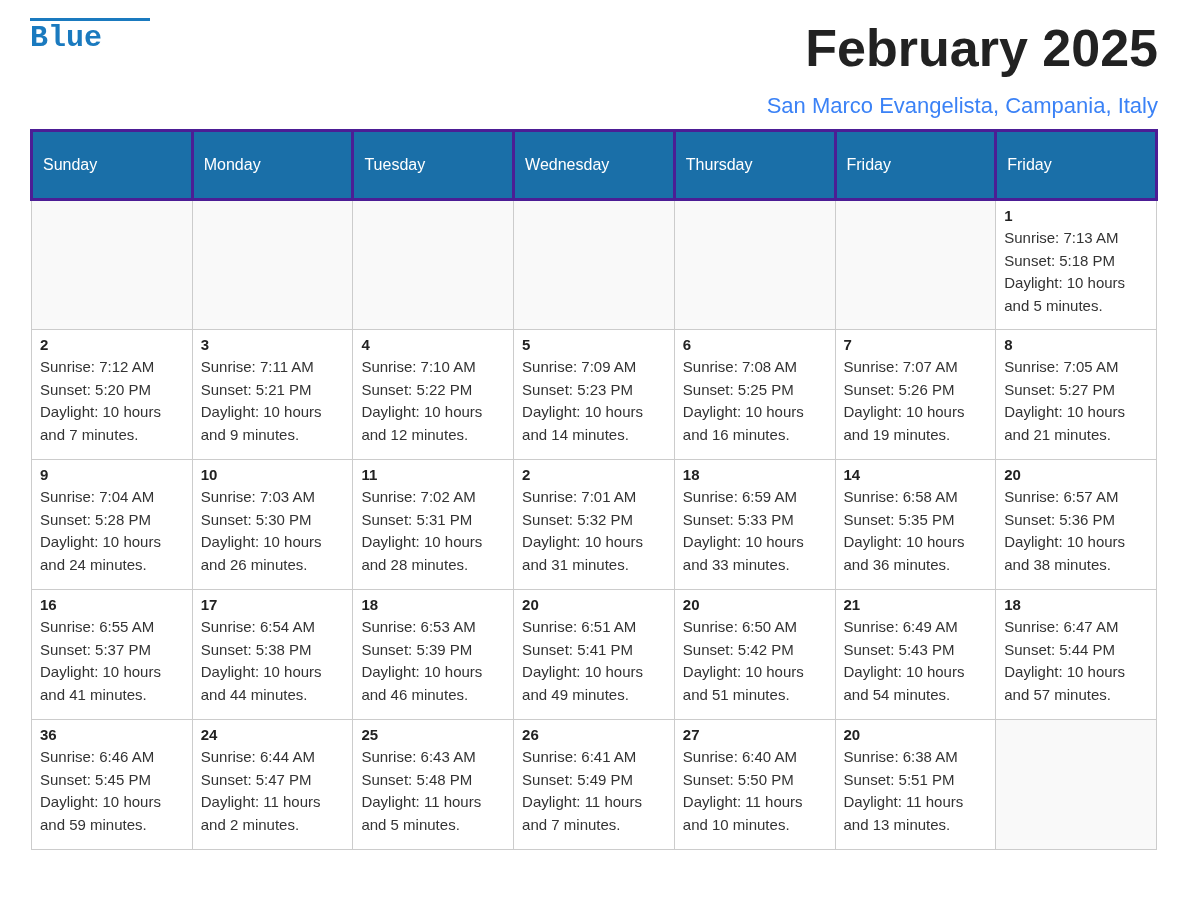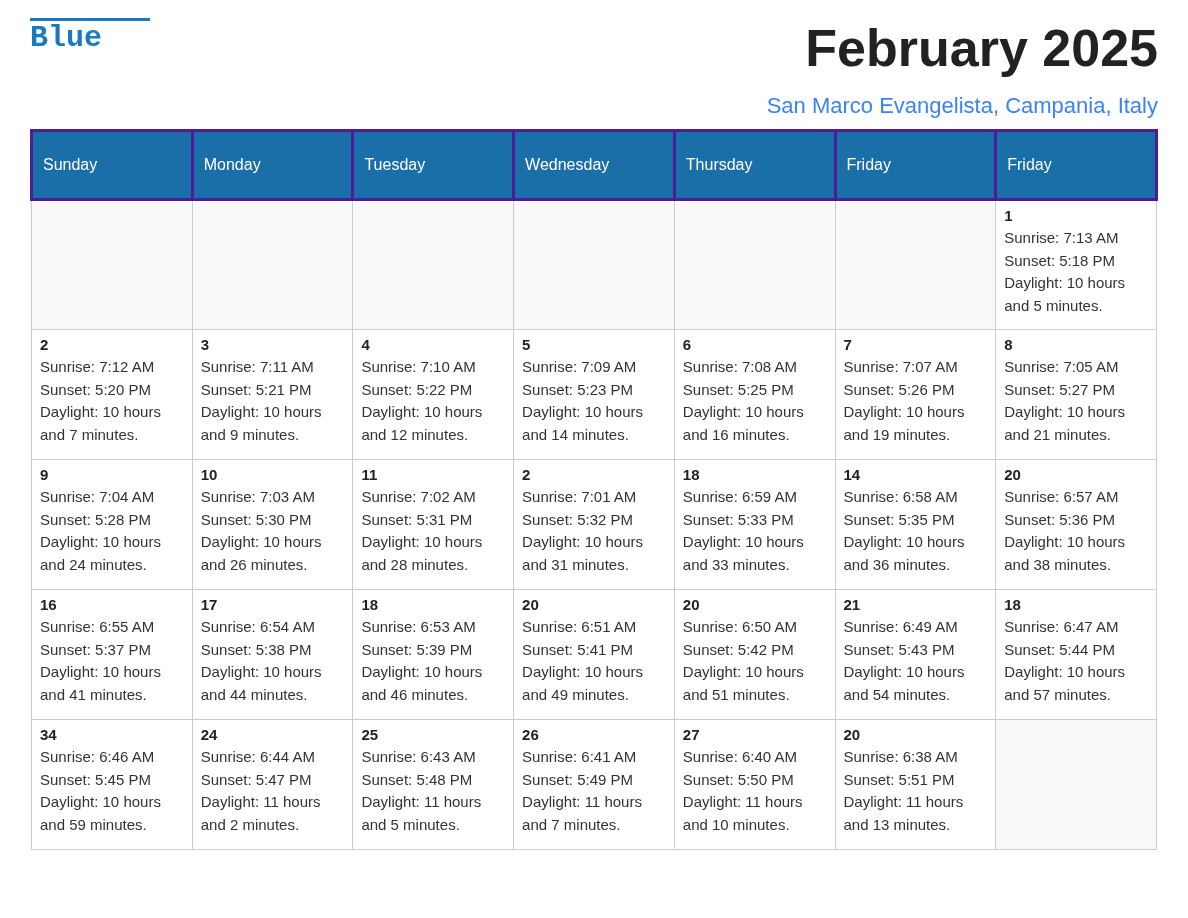--- a/index.html
+++ b/index.html
@@ -224,21 +224,21 @@
           <span class="day-number">21</span>
           <div class="day-info">Sunrise: 6:49 AM<br>Sunset: 5:43 PM<br>Daylight: 10 hours and 54 minutes.</div>
         </td>
         <td>
           <span class="day-number">18</span>
           <div class="day-info">Sunrise: 6:47 AM<br>Sunset: 5:44 PM<br>Daylight: 10 hours and 57 minutes.</div>
         </td>
       </tr>
       <tr>
         <td>
-          <span class="day-number">34</span>
+          <span class="day-number">36</span>
           <div class="day-info">Sunrise: 6:46 AM<br>Sunset: 5:45 PM<br>Daylight: 10 hours and 59 minutes.</div>
         </td>
         <td>
           <span class="day-number">24</span>
           <div class="day-info">Sunrise: 6:44 AM<br>Sunset: 5:47 PM<br>Daylight: 11 hours and 2 minutes.</div>
         </td>
         <td>
           <span class="day-number">25</span>
           <div class="day-info">Sunrise: 6:43 AM<br>Sunset: 5:48 PM<br>Daylight: 11 hours and 5 minutes.</div>
         </td>

